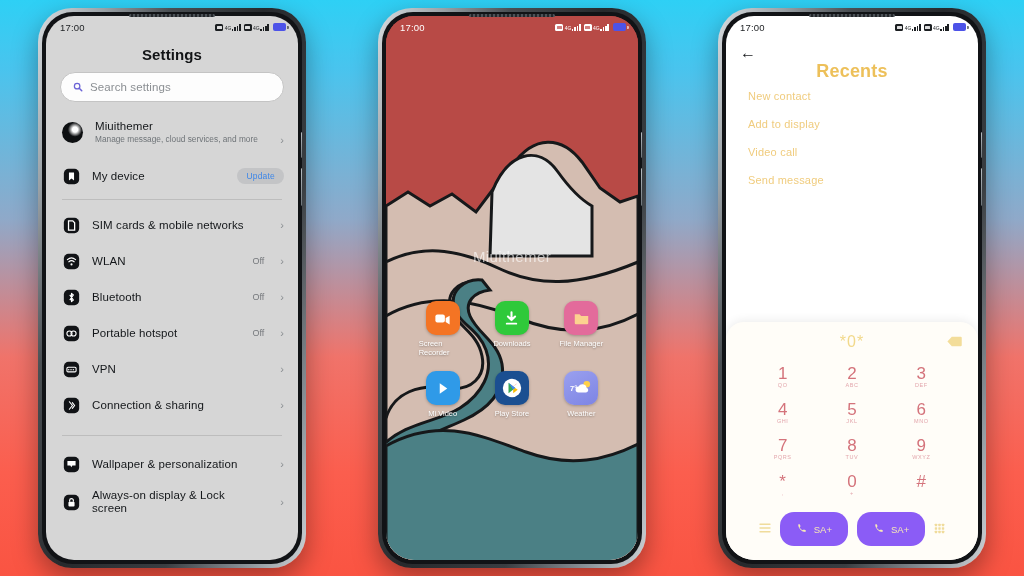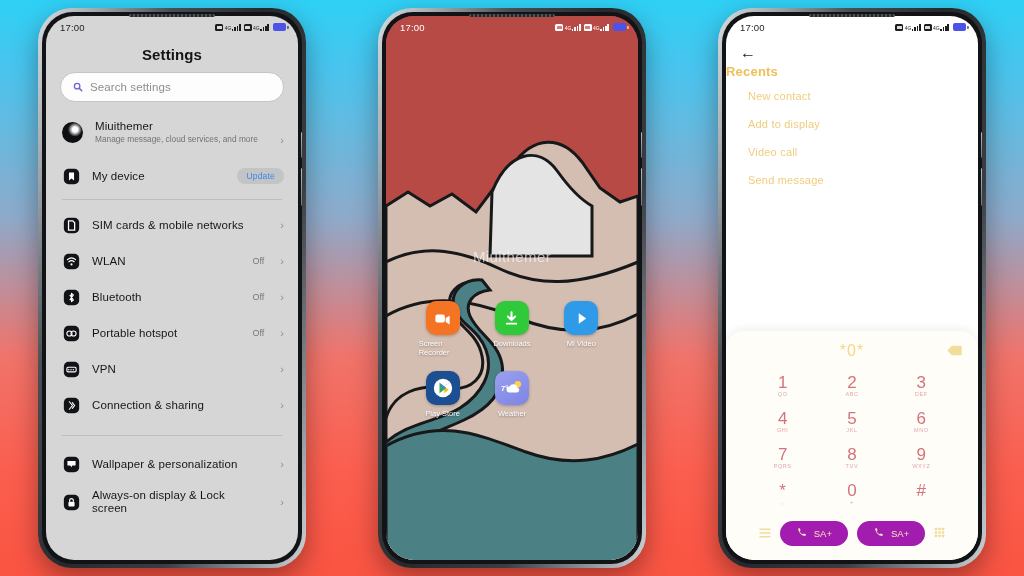--- a/index.html
+++ b/index.html
@@ -194,22 +194,22 @@
   
   .dialer-screen { height: 100%; background: #fff; display: flex; flex-direction: column; }
   .dialer-header {
     position: relative;
     height: 30px;
     display: flex; align-items: center;
     padding: 0 14px;
   }
   .back-arrow { font-size: 16px; color: #1a1c1f; line-height: 1; }
   .dialer-title {
-    position: absolute; left: 0; right: 0; 
-    font-size: 13px; font-weight: 600; color: #edc05a; letter-spacing: .2px;
+    position: absolute; left: 0; right: 0; text-align: center;
+    font-size: 18px; font-weight: 600; color: #edc05a; letter-spacing: .2px;
     pointer-events: none;
     margin-top: 36px;
   }
   .menu-list { padding: 14px 0 0 22px; }
   .menu-item {
     font-size: 11px;
     color: #f0cc7e;
     padding: 8px 0;
     letter-spacing: .2px;
   }
@@ -234,23 +234,23 @@
     padding: 6px 8px 4px;
   }
   .key { text-align: center; padding: 4px 0 5px; }
   .key-d { font-size: 17px; color: #d4737b; line-height: 19px; font-weight: 400; }
   .key-l { font-size: 5.5px; color: #e3a7ad; letter-spacing: .6px; margin-top: -1px; height: 7px; }
   .call-bar {
     display: flex; align-items: center; justify-content: center;
     gap: 9px; padding: 6px 12px 14px;
   }
   .call-btn {
-    background: #a21caf;
+    background: #8b5cf6;
     border-radius: 14px;
-    height: 25px;
+    height: 34px;
     display: flex; align-items: center; justify-content: center;
     gap: 7px;
     padding: 0 16px;
     color: #f7e8b6;
     font-size: 9.5px;
   }
   .bar-ico { color: #f0dc9c; font-size: 11px; line-height: 1; }
 </style>
 </head>
 <body>
@@ -512,20 +512,28 @@
         <div class="app">
           <div class="app-ico" style="background:#2fc93a">
             <svg width="19" height="19" viewBox="0 0 24 24">
                 <path d="M12 4v10m0 0l-4.5-4.5M12 14l4.5-4.5" fill="none" stroke="#fff" stroke-width="2.6" stroke-linecap="round" stroke-linejoin="round"></path>
                 <path d="M6 18.5h12" stroke="#fff" stroke-width="2.4" stroke-linecap="round"></path>
               </svg>
           </div>
           <div class="app-name">Downloads</div>
         </div>
 
+        <div class="app">
+          <div class="app-ico" style="background:#e36b9b">
+            <svg width="19" height="19" viewBox="0 0 24 24">
+                <path d="M3.5 6.5h6l2 2.2h9v9.3a1.4 1.4 0 01-1.4 1.4H4.9a1.4 1.4 0 01-1.4-1.4z" fill="#fcd28f"></path>
+              </svg>
+          </div>
+          <div class="app-name">File Manager</div>
+        </div>
 
         <div class="app">
           <div class="app-ico" style="background:#2f9ae8">
             <svg width="19" height="19" viewBox="0 0 24 24">
                 <path d="M8.5 5.5l9.5 6.5-9.5 6.5z" fill="#fff"></path>
               </svg>
           </div>
           <div class="app-name">Mi Video</div>
         </div>
 

